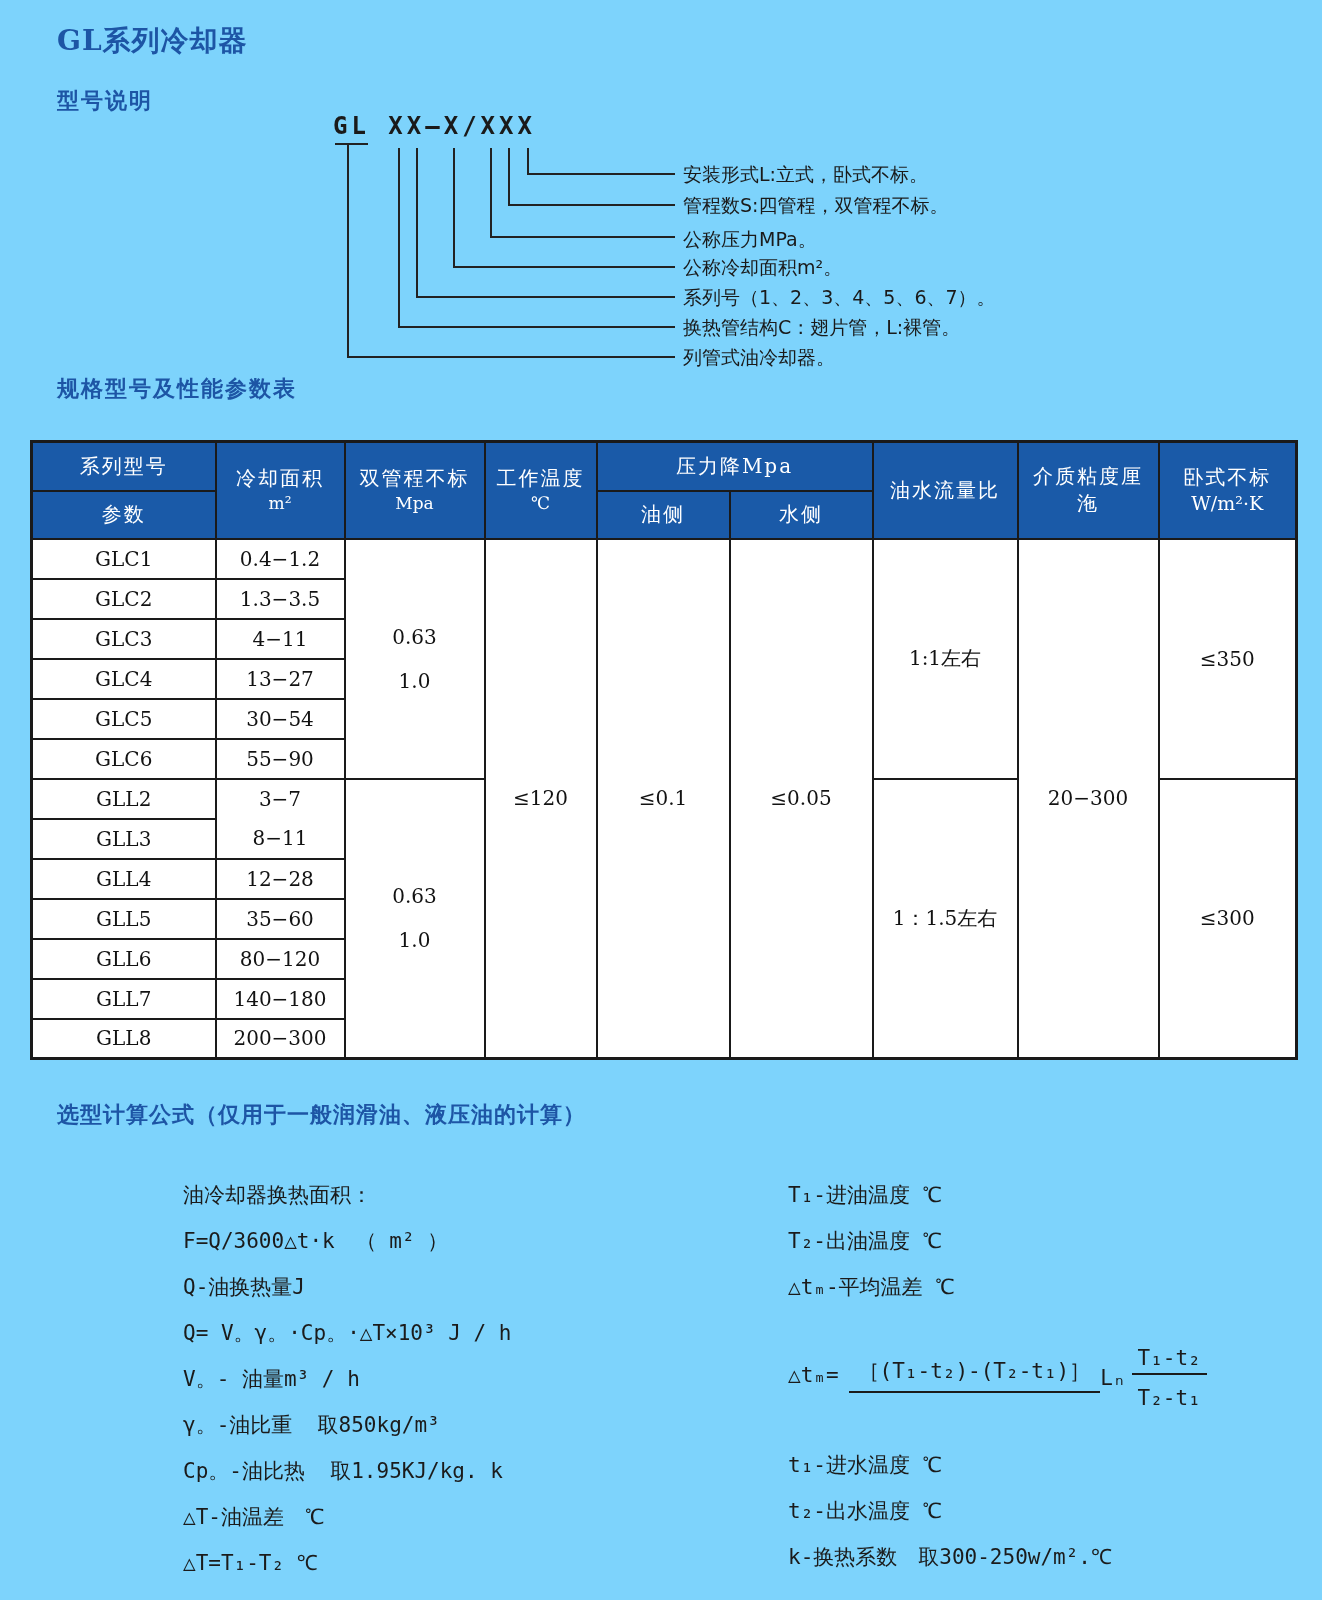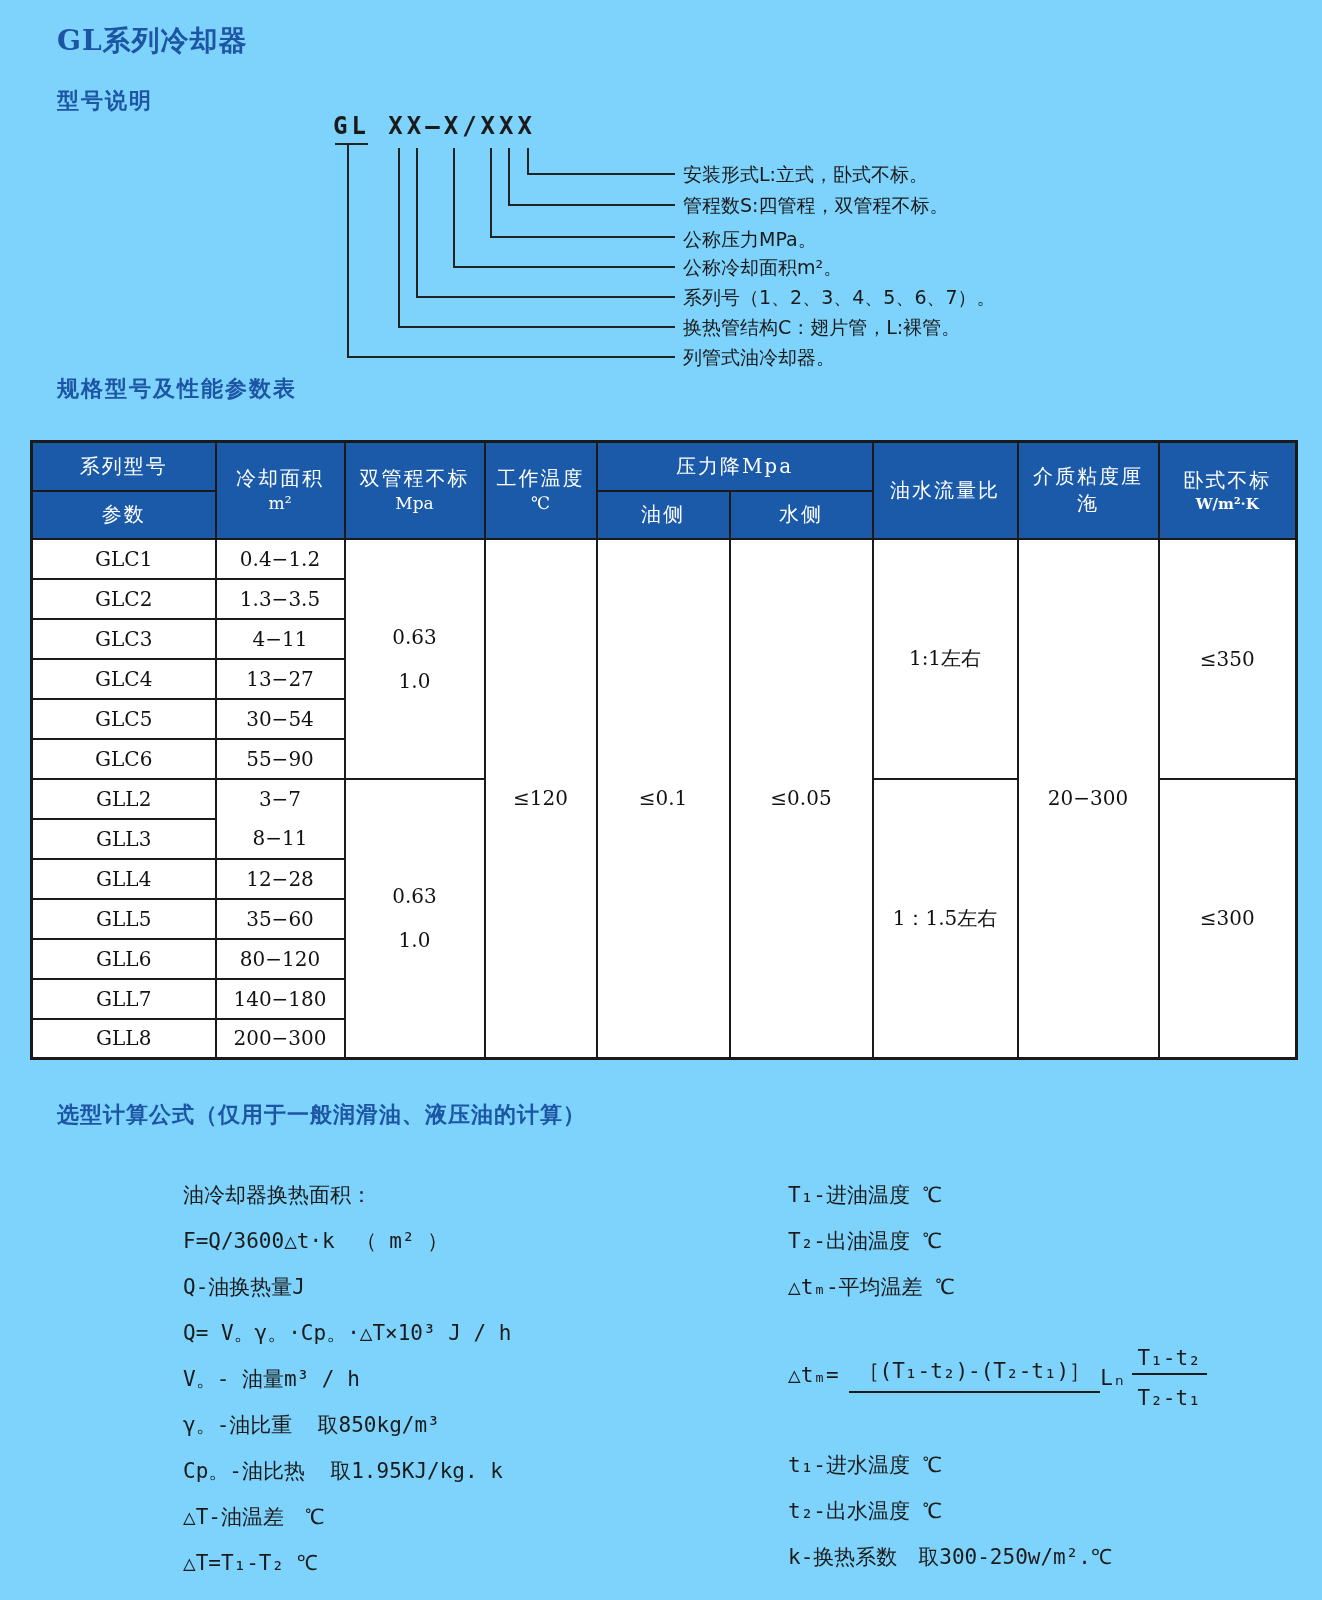--- a/index.html
+++ b/index.html
@@ -35,21 +35,21 @@
     border-collapse:collapse; table-layout:fixed;
     font-family:"DejaVu Serif","Liberation Serif",serif; color:#121212;
   }
   #spec-table td, #spec-table th { border:2px solid #1a1a1a; text-align:center; vertical-align:middle; }
   #spec-table { border:3px solid #1a1a1a; }
   #spec-table th {
     background:#1a5aa8; color:#ffffff; font-weight:normal;
     font-size:20px; letter-spacing:2px;
   }
   #spec-table .unit { font-size:17px; letter-spacing:0; }
-  #spec-table .unit-small { font-size:15px; letter-spacing:0;font-weight:bold; }
+  #spec-table .unit-small { font-size:19px; letter-spacing:0; }
   #spec-table td { font-size:20px; background:#ffffff; }
   .hrow1 { height:49px; }
   .hrow2 { height:48px; }
   .brow  { height:40px; }
   .nbb { border-bottom-style:hidden !important; }
   .nbt { border-top-style:hidden !important; }
   .two-line span { display:block; line-height:1.35; }
   .press-cell span { display:block; line-height:2.2; }
 
   

